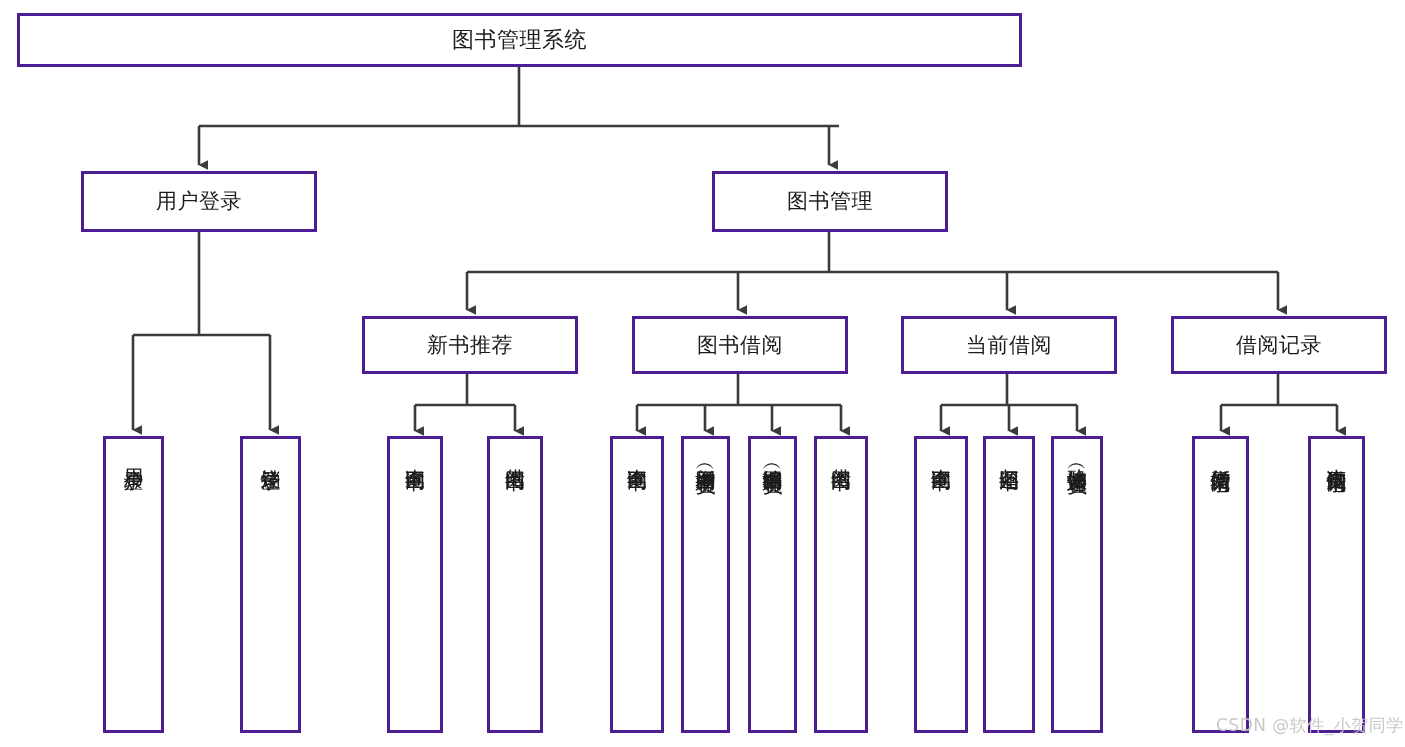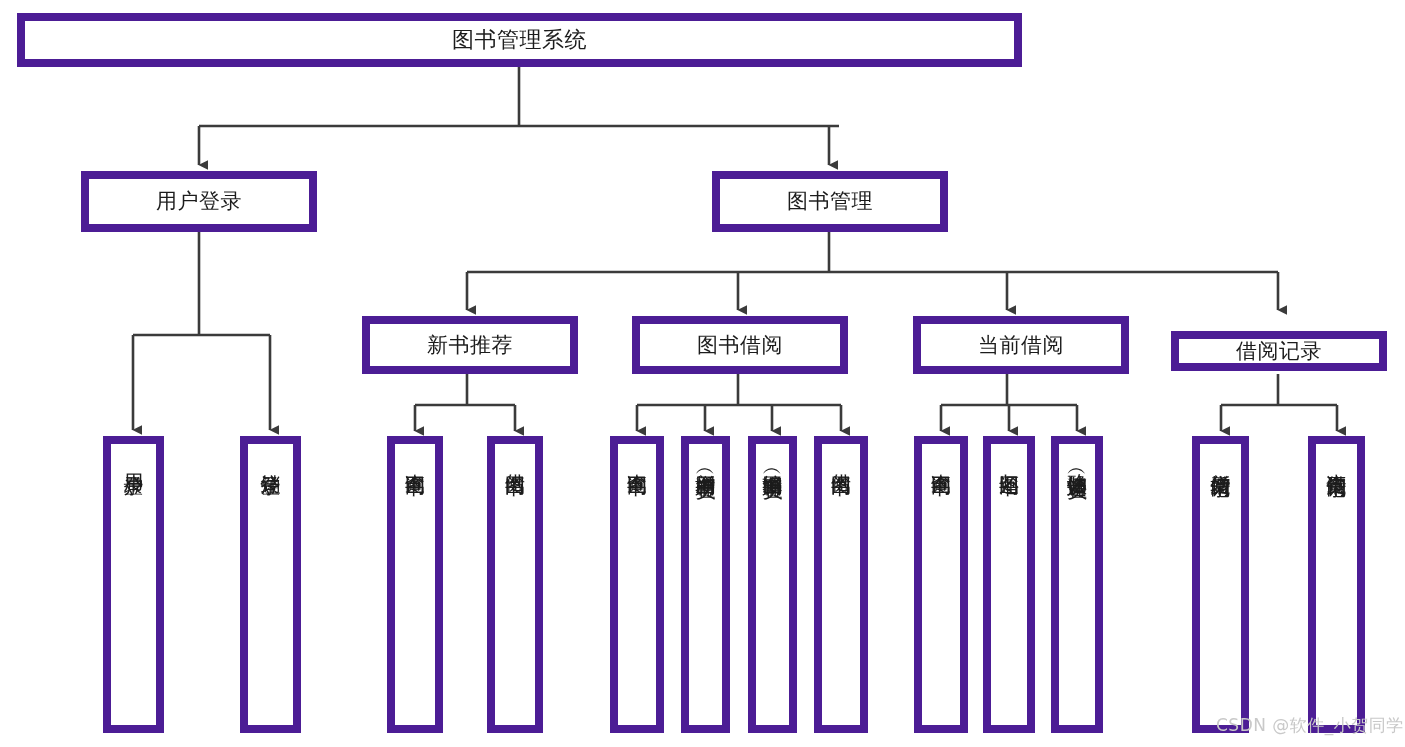--- a/index.html
+++ b/index.html
@@ -21,21 +21,21 @@
     position: absolute;
     left: 0;
     top: 0;
     width: 1405px;
     height: 747px;
     pointer-events: none;
   }
   .node {
     position: absolute;
     box-sizing: border-box;
-    border: 8px solid #4c1d95;
+    border: 3px solid #4c1d95;
     background: #ffffff;
     display: flex;
     align-items: center;
     justify-content: center;
     color: #1c1c1c;
   }
   .node .lbl {
     display: block;
     text-align: center;
     line-height: 1.18;
@@ -135,24 +135,24 @@
   <div class="node horiz" style="left:362px; top:316px; width:216px; height:58px;">
     <span class="lbl">新书推荐</span>
   </div>
 
   <div class="node horiz" style="left:712px; top:171px; width:236px; height:61px;">
     <span class="lbl">图书管理</span>
   </div>
   <div class="node horiz" style="left:632px; top:316px; width:216px; height:58px;">
     <span class="lbl">图书借阅</span>
   </div>
-  <div class="node horiz" style="left:901px; top:316px; width:216px; height:58px;margin-left:12px;">
+  <div class="node horiz" style="left:901px; top:316px; width:216px; height:58px;">
     <span class="lbl">当前借阅</span>
   </div>
-  <div class="node horiz" style="left:1171px; top:316px; width:216px; height:40px;margin-top:15px;">
+  <div class="node horiz" style="left:1171px; top:316px; width:216px; height:58px;">
     <span class="lbl">借阅记录</span>
   </div>
 
   <div class="node vert" style="left:103px; top:436px; width:61px; height:297px;">
     <span class="lbl">用户登录</span>
   </div>
   <div class="node vert" style="left:240px; top:436px; width:61px; height:297px;">
     <span class="lbl">注销登录</span>
   </div>
 

